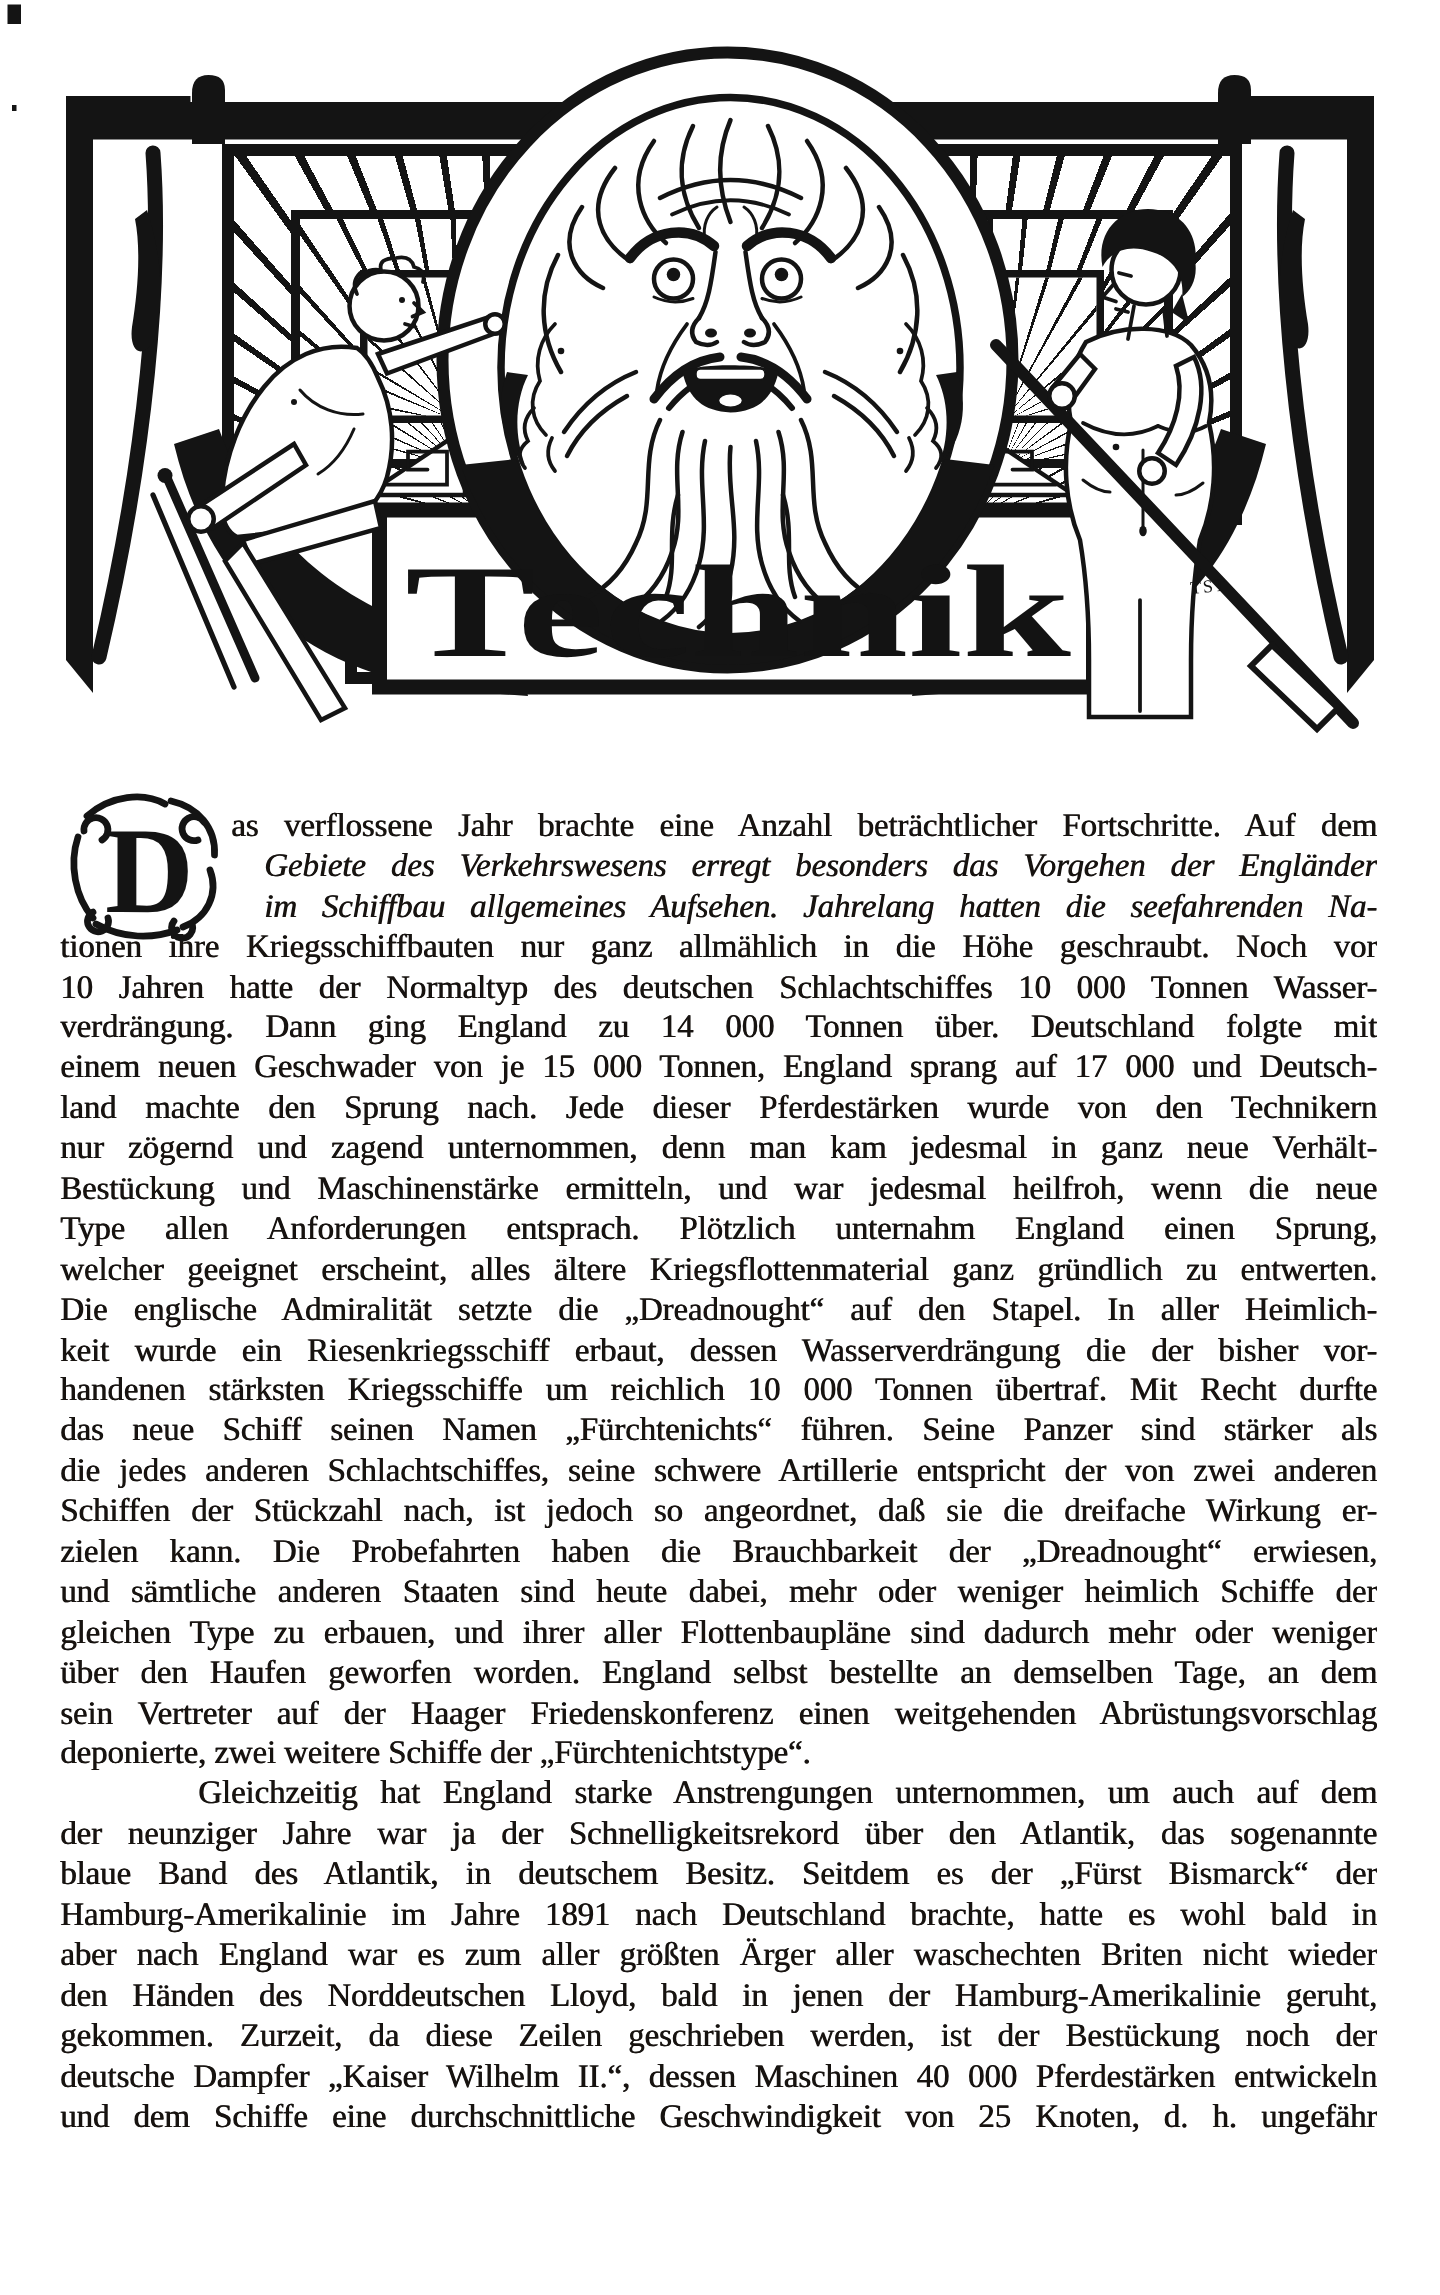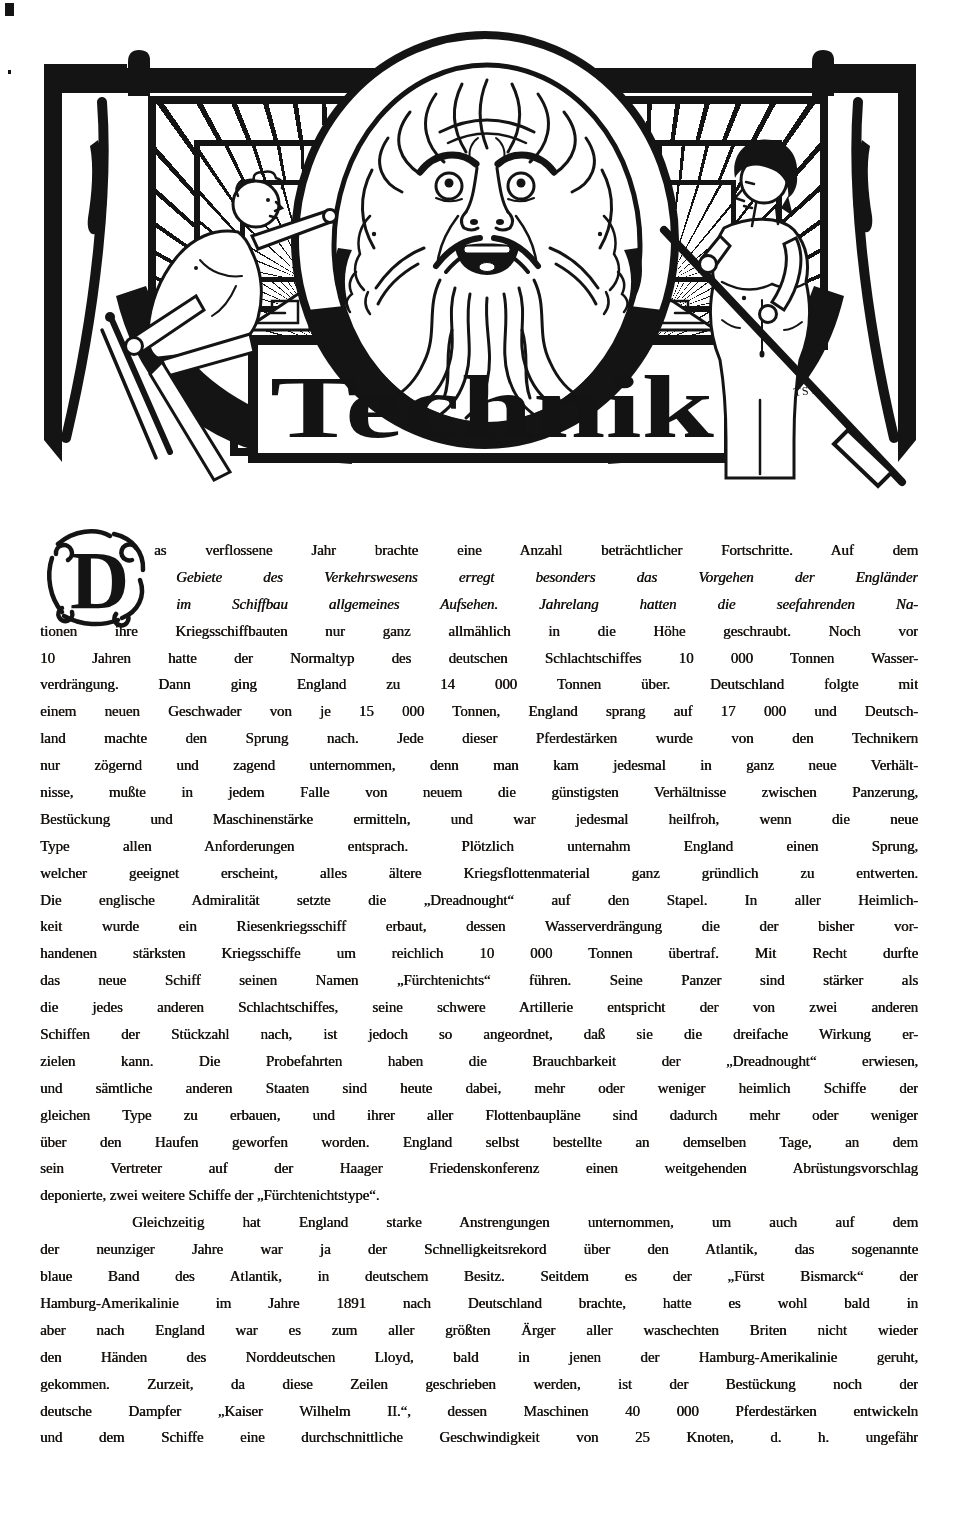--- a/index.html
+++ b/index.html
@@ -22,21 +22,21 @@
   #artsvg{position:absolute;left:0;top:0;}
   .ln{stroke:#141414;fill:none;stroke-linecap:round;}
   .fl{fill:#141414;stroke:none;}
   .wh{fill:#ffffff;stroke:#141414;}
   .banner-title{font-family:"Liberation Serif",serif;font-weight:bold;fill:#131313;}
   .monogram{font-family:"Liberation Serif",serif;fill:#141414;}
   .speck{position:absolute;background:#141414;}
   
   #textblock{position:absolute;left:40px;top:537px;width:878px;color:#171310;}
   .l{
-    font-size:15px;font-weight:400;line-height:26.9px;height:26.9px;overflow:hidden;
+    font-size:22px;font-weight:400;line-height:26.9px;height:26.9px;overflow:hidden;
     text-align:justify;text-align-last:justify;letter-spacing:-0.1px;
     text-shadow:0.45px 0 0 currentColor;white-space:normal;
   }
   .pad1{padding-left:114px;}
   .pad2{padding-left:136px;font-style:italic;}
   .indent{padding-left:92px;}
   .short{text-align-last:left;}
   #dropcap{position:absolute;left:4px;top:-9px;width:108px;height:100px;}
   #dropcap text{font-family:"Liberation Serif",serif;font-weight:bold;fill:#141414;}
 </style>
@@ -252,21 +252,20 @@
 
   <div class="l pad1">as verflossene Jahr brachte eine Anzahl beträchtlicher Fortschritte.  Auf dem</div>
   <div class="l pad2">Gebiete des Verkehrswesens erregt besonders das Vorgehen der Engländer</div>
   <div class="l pad2">im Schiffbau allgemeines Aufsehen.  Jahrelang hatten die seefahrenden Na-</div>
   <div class="l">tionen ihre Kriegsschiffbauten nur ganz allmählich in die Höhe geschraubt.  Noch vor</div>
   <div class="l">10 Jahren hatte der Normaltyp des deutschen Schlachtschiffes 10 000 Tonnen Wasser-</div>
   <div class="l">verdrängung.  Dann ging England zu 14 000 Tonnen über.  Deutschland folgte mit</div>
   <div class="l">einem neuen Geschwader von je 15 000 Tonnen, England sprang auf 17 000 und Deutsch-</div>
   <div class="l">land machte den Sprung nach.  Jede dieser Pferdestärken wurde von den Technikern</div>
   <div class="l">nur zögernd und zagend unternommen, denn man kam jedesmal in ganz neue Verhält-</div>
-  <div class="l">nisse, mußte in jedem Falle von neuem die günstigsten Verhältnisse zwischen Panzerung,</div>
   <div class="l">Bestückung und Maschinenstärke ermitteln, und war jedesmal heilfroh, wenn die neue</div>
   <div class="l">Type allen Anforderungen entsprach.  Plötzlich unternahm England einen Sprung,</div>
   <div class="l">welcher geeignet erscheint, alles ältere Kriegsflottenmaterial ganz gründlich zu entwerten.</div>
   <div class="l">Die englische Admiralität setzte die „Dreadnought“ auf den Stapel.  In aller Heimlich-</div>
   <div class="l">keit wurde ein Riesenkriegsschiff erbaut, dessen Wasserverdrängung die der bisher vor-</div>
   <div class="l">handenen stärksten Kriegsschiffe um reichlich 10 000 Tonnen übertraf.  Mit Recht durfte</div>
   <div class="l">das neue Schiff seinen Namen „Fürchtenichts“ führen.  Seine Panzer sind stärker als</div>
   <div class="l">die jedes anderen Schlachtschiffes, seine schwere Artillerie entspricht der von zwei anderen</div>
   <div class="l">Schiffen der Stückzahl nach, ist jedoch so angeordnet, daß sie die dreifache Wirkung er-</div>
   <div class="l">zielen kann.  Die Probefahrten haben die Brauchbarkeit der „Dreadnought“ erwiesen,</div>

